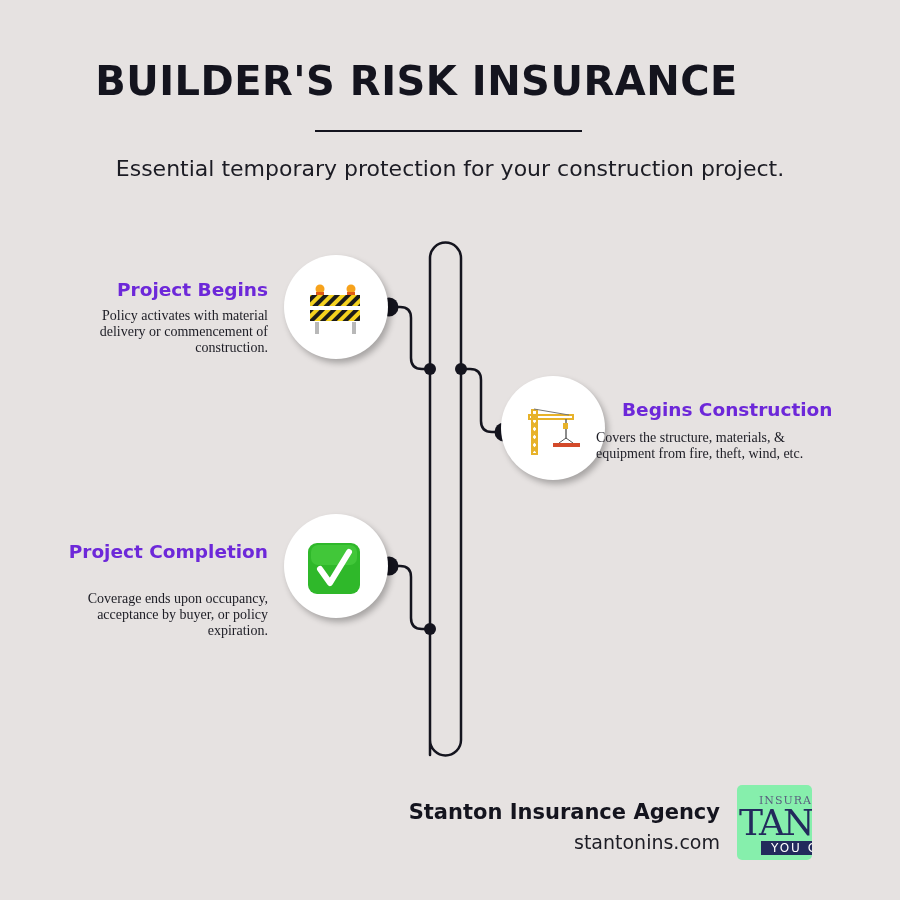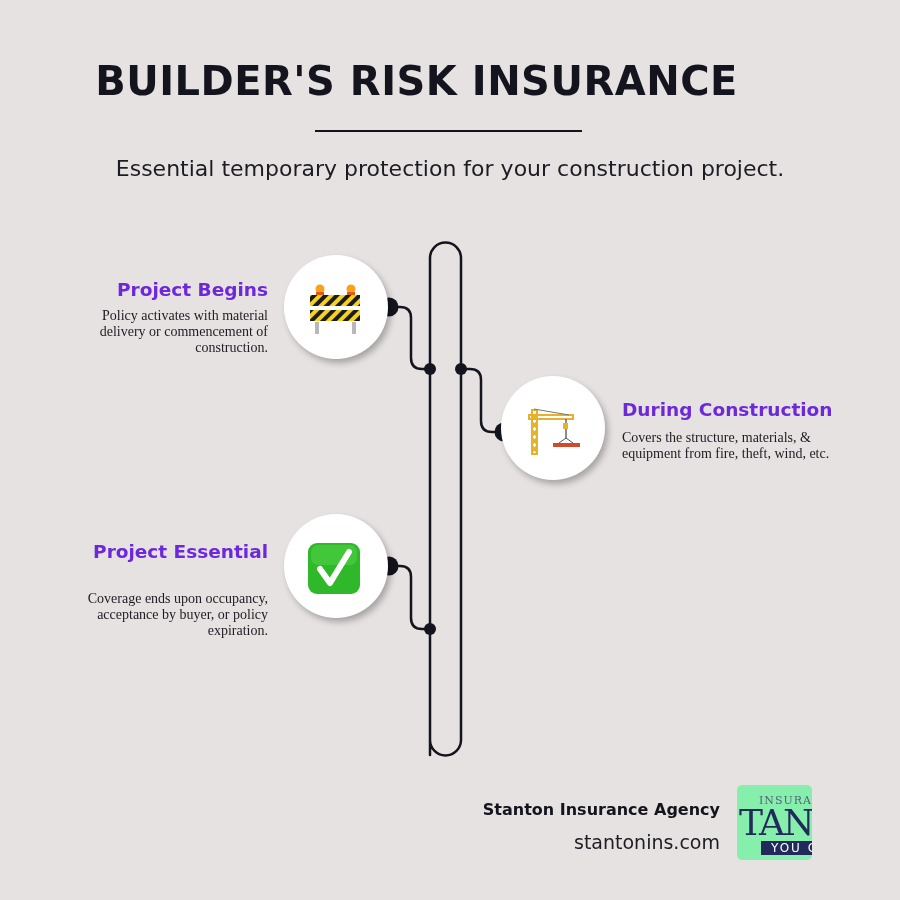--- a/index.html
+++ b/index.html
@@ -18,21 +18,21 @@
     font-size:22px; color:#1c1c24;
   }
   svg.track { position:absolute; left:0; top:0; }
   .circle {
     position:absolute; width:104px; height:104px; border-radius:50%; background:#fff;
     box-shadow: 3px 4px 6px rgba(0,0,0,0.28);
   }
   .step-title { position:absolute; font-weight:bold; font-size:18.5px; color:#6d28d9; white-space:nowrap; }
   .step-desc { position:absolute; font-size:14px; line-height:16px; color:#1c1c24;font-family:Liberation Serif, serif; }
   .left { text-align:right; }
-  .footer-name { position:absolute; right:180px; top:800px; font-weight:bold; font-size:16px; color:#14141e; white-space:nowrap; }
+  .footer-name { position:absolute; right:180px; top:800px; font-weight:bold; font-size:21px; color:#14141e; white-space:nowrap; }
   .footer-url { position:absolute; right:180px; top:831px; font-size:19px; color:#1c1c24; white-space:nowrap; }
   .logo {
     position:absolute; left:737px; top:785px; width:75px; height:75px; background:#86efac; border-radius:5px; overflow:hidden;
   }
   .logo .l1 { position:absolute; left:22px; top:9px; font-family:"DejaVu Serif", serif; font-size:11px; color:#5a5e7e; letter-spacing:1px; white-space:nowrap; }
   .logo .l2 { position:absolute; left:2px; top:18px; font-family:"DejaVu Serif", serif; font-size:36px; color:#222a5c; letter-spacing:-2px; line-height:40px; white-space:nowrap; }
   .logo .l3 { position:absolute; left:4px; top:56px; width:71px; height:14px; background:#222a5c; color:#fff; font-size:12px; letter-spacing:2px; line-height:14px; padding-left:10px; white-space:nowrap; overflow:hidden;margin-left:20px; }
 </style>
 </head>
 <body>
@@ -89,31 +89,31 @@
       <path d="M31 38 L36 44 M36 38 L31 44 M31 46 L36 52 M36 46 L31 52 M31 54 L36 60 M36 54 L31 60 M31 62 L36 68 M36 62 L31 68 M31 70 L36 76 M36 70 L31 76"></path>
       <rect x="28" y="39" width="44" height="4"></rect>
     </g>
     <line x1="33" y1="33" x2="68" y2="39" stroke="#777" stroke-width="1"></line>
     <line x1="65" y1="43" x2="65" y2="63" stroke="#666" stroke-width="1.5"></line>
     <rect x="62" y="47" width="5" height="6" fill="#e7b22a"></rect>
     <path d="M65 62 L58 67 M65 62 L72 67" stroke="#555" stroke-width="1"></path>
     <rect x="52" y="67" width="27" height="4" fill="#d34a2a"></rect>
   </svg>
 </div>
-<div class="step-title" style="left:622px;top:399px;">During Construction</div>
-<div class="step-desc" style="left:622px;top:430px;width:210px;">Covers the structure, materials, &amp; equipment from fire, theft, wind, etc.</div>
+<div class="step-title" style="left:622px;top:399px;">Begins Construction</div>
+<div class="step-desc" style="left:596px;top:430px;width:210px;">Covers the structure, materials, &amp; equipment from fire, theft, wind, etc.</div>
 
 <div class="circle" style="left:284px;top:514px;">
   <svg width="104" height="104">
     <rect x="24" y="29" width="52" height="51" rx="9" fill="#2fb82a"></rect>
     <rect x="27" y="31" width="46" height="20" rx="7" fill="#4fd044" opacity="0.6"></rect>
     <path d="M36 55 L46 69 L65 38" stroke="#fff" stroke-width="6" fill="none" stroke-linecap="round" stroke-linejoin="round"></path>
   </svg>
 </div>
-<div class="step-title left" style="right:632px;top:541px;">Project Essential</div>
+<div class="step-title left" style="right:632px;top:541px;">Project Completion</div>
 <div class="step-desc left" style="right:632px;top:571px;width:230px;margin-top:20px;">Coverage ends upon occupancy, acceptance by buyer, or policy expiration.</div>
 
 <div class="footer-name">Stanton Insurance Agency</div>
 <div class="footer-url">stantonins.com</div>
 <div class="logo">
   <span class="l1">INSURA</span>
   <span class="l2">TAN</span>
   <span class="l3">YOU CAN</span>
 </div>
 

